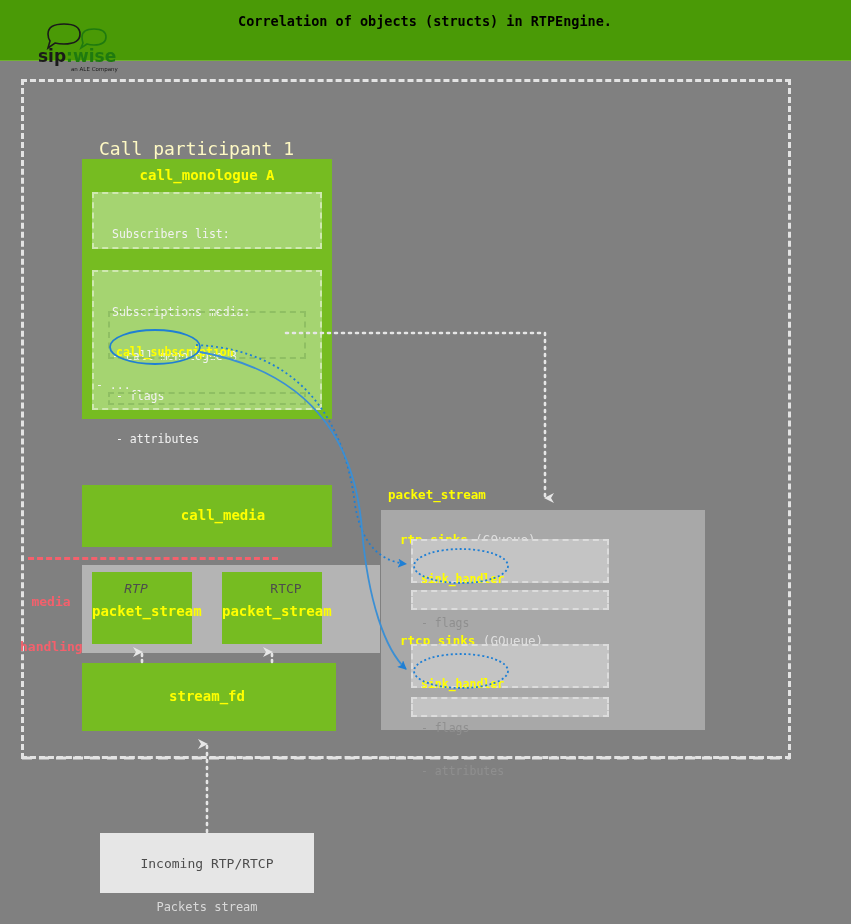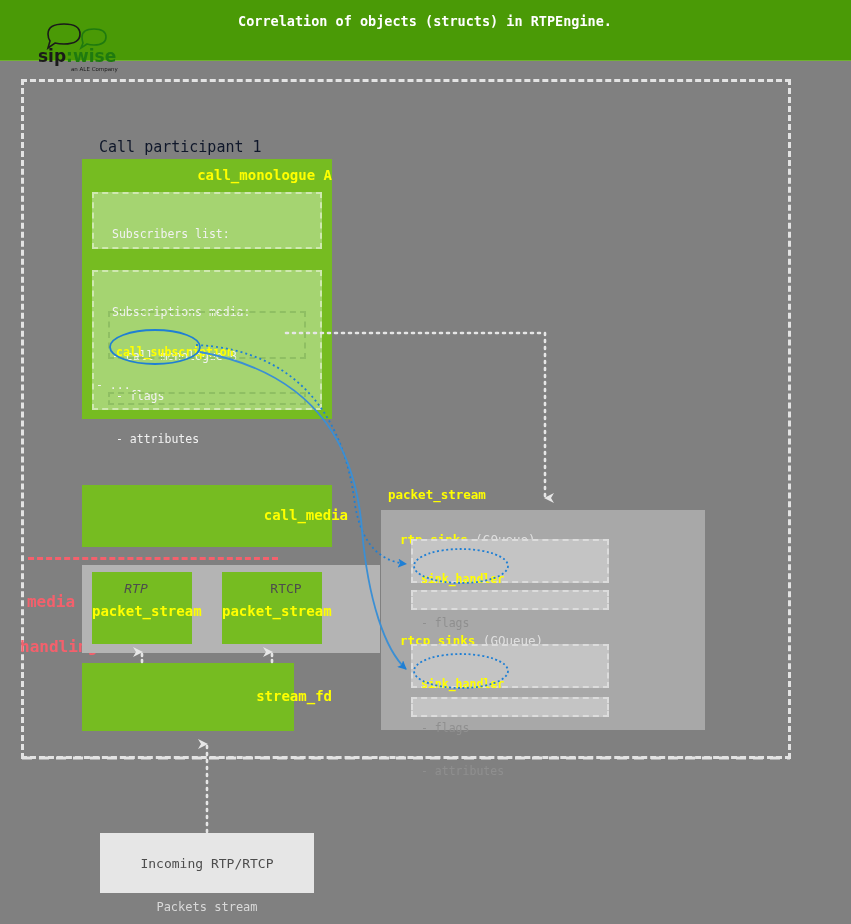--- a/index.html
+++ b/index.html
@@ -14,42 +14,42 @@
     position:absolute;left:0;top:0;width:851px;height:60px;
     background:#4a9a06;
     border-bottom:1px solid #6fb12f;
   }
   #logo{
     position:absolute;left:30px;top:20px;width:100px;height:54px;
   }
   #logo svg{display:block;}
   #title{
     position:absolute;left:180px;top:12px;width:490px;
-    text-align:center;color:#ffffff;font-size:13.5px;line-height:18px;
+    text-align:center;color:#000000;font-size:13.5px;line-height:18px;
     font-weight:bold;letter-spacing:0px;
   }
   #title div{white-space:pre;}
 
   
   #outer-dash{
     position:absolute;left:21px;top:79px;width:770px;height:680px;
     border:3px dashed #e3e3e3;box-sizing:border-box;
   }
 
   
   .plain-label{
-    position:absolute;color:#0f172a;font-size:15px;white-space:pre;
+    position:absolute;color:#fef9c3;font-size:18px;white-space:pre;
   }
 
   
   .green-box{
     position:absolute;background:#76bc21;box-sizing:border-box;
   }
   .green-title{
-    color:#ffff00;font-weight:bold;font-size:14px;text-align:right;
+    color:#ffff00;font-weight:bold;font-size:14px;text-align:center;
     white-space:pre;
   }
   .dark-label{
     color:#4d4d4d;font-size:13px;text-align:center;white-space:pre;
   }
 
   
   .inner-panel{
     position:absolute;background:#a5d471;
     border:2px dashed #cfe8b0;box-sizing:border-box;
@@ -106,21 +106,21 @@
     display:flex;align-items:center;justify-content:center;white-space:pre;
   }
   #packets-label{
     position:absolute;left:100px;top:900px;width:214px;text-align:center;
     color:#d9d9d9;font-size:12px;white-space:pre;
   }
 
   
   #media-handling{
     position:absolute;left:20px;top:564px;width:62px;
-    color:#f4606c;font-size:16px;font-weight:bold;line-height:15px;
+    color:#f4606c;font-size:13px;font-weight:bold;line-height:15px;
     text-align:center;white-space:pre;
   }
   #red-dash{
     position:absolute;left:28px;top:557px;width:250px;height:0;
     border-top:3px dashed #f4606c;
   }
 
   
   #overlay{position:absolute;left:0;top:0;width:851px;height:924px;
            pointer-events:none;}
@@ -188,21 +188,21 @@
 <div class="green-box" style="left:92px;top:572px;width:100px;height:72px;">
   <div class="dark-label" style="position:absolute;left:0;top:9px;width:88px;font-style:italic;">RTP</div>
   <div class="green-title" style="position:absolute;left:0;top:31px;width:100px;">packet_stream</div>
 </div>
 
 <div class="green-box" style="left:222px;top:572px;width:100px;height:72px;">
   <div class="dark-label" style="position:absolute;left:8px;top:9px;width:112px;">RTCP</div>
   <div class="green-title" style="position:absolute;left:0;top:31px;width:100px;">packet_stream</div>
 </div>
 
-<div class="green-box" style="left:82px;top:663px;width:212px;height:68px;">
+<div class="green-box" style="left:82px;top:663px;width:254px;height:68px;">
   <div class="green-title" style="position:absolute;left:0;top:25px;width:250px;">stream_fd</div>
 </div>
 
 <div class="stream-label" style="left:388px;top:487px;">packet_stream</div>
 
 <div class="grey-panel" style="left:381px;top:510px;width:324px;height:220px;"></div>
 
 <div class="queue-label" style="left:385px;top:517px;">
   <span>rtp_sinks</span><span> </span><span class="q">(GQueue)</span>
 </div>

